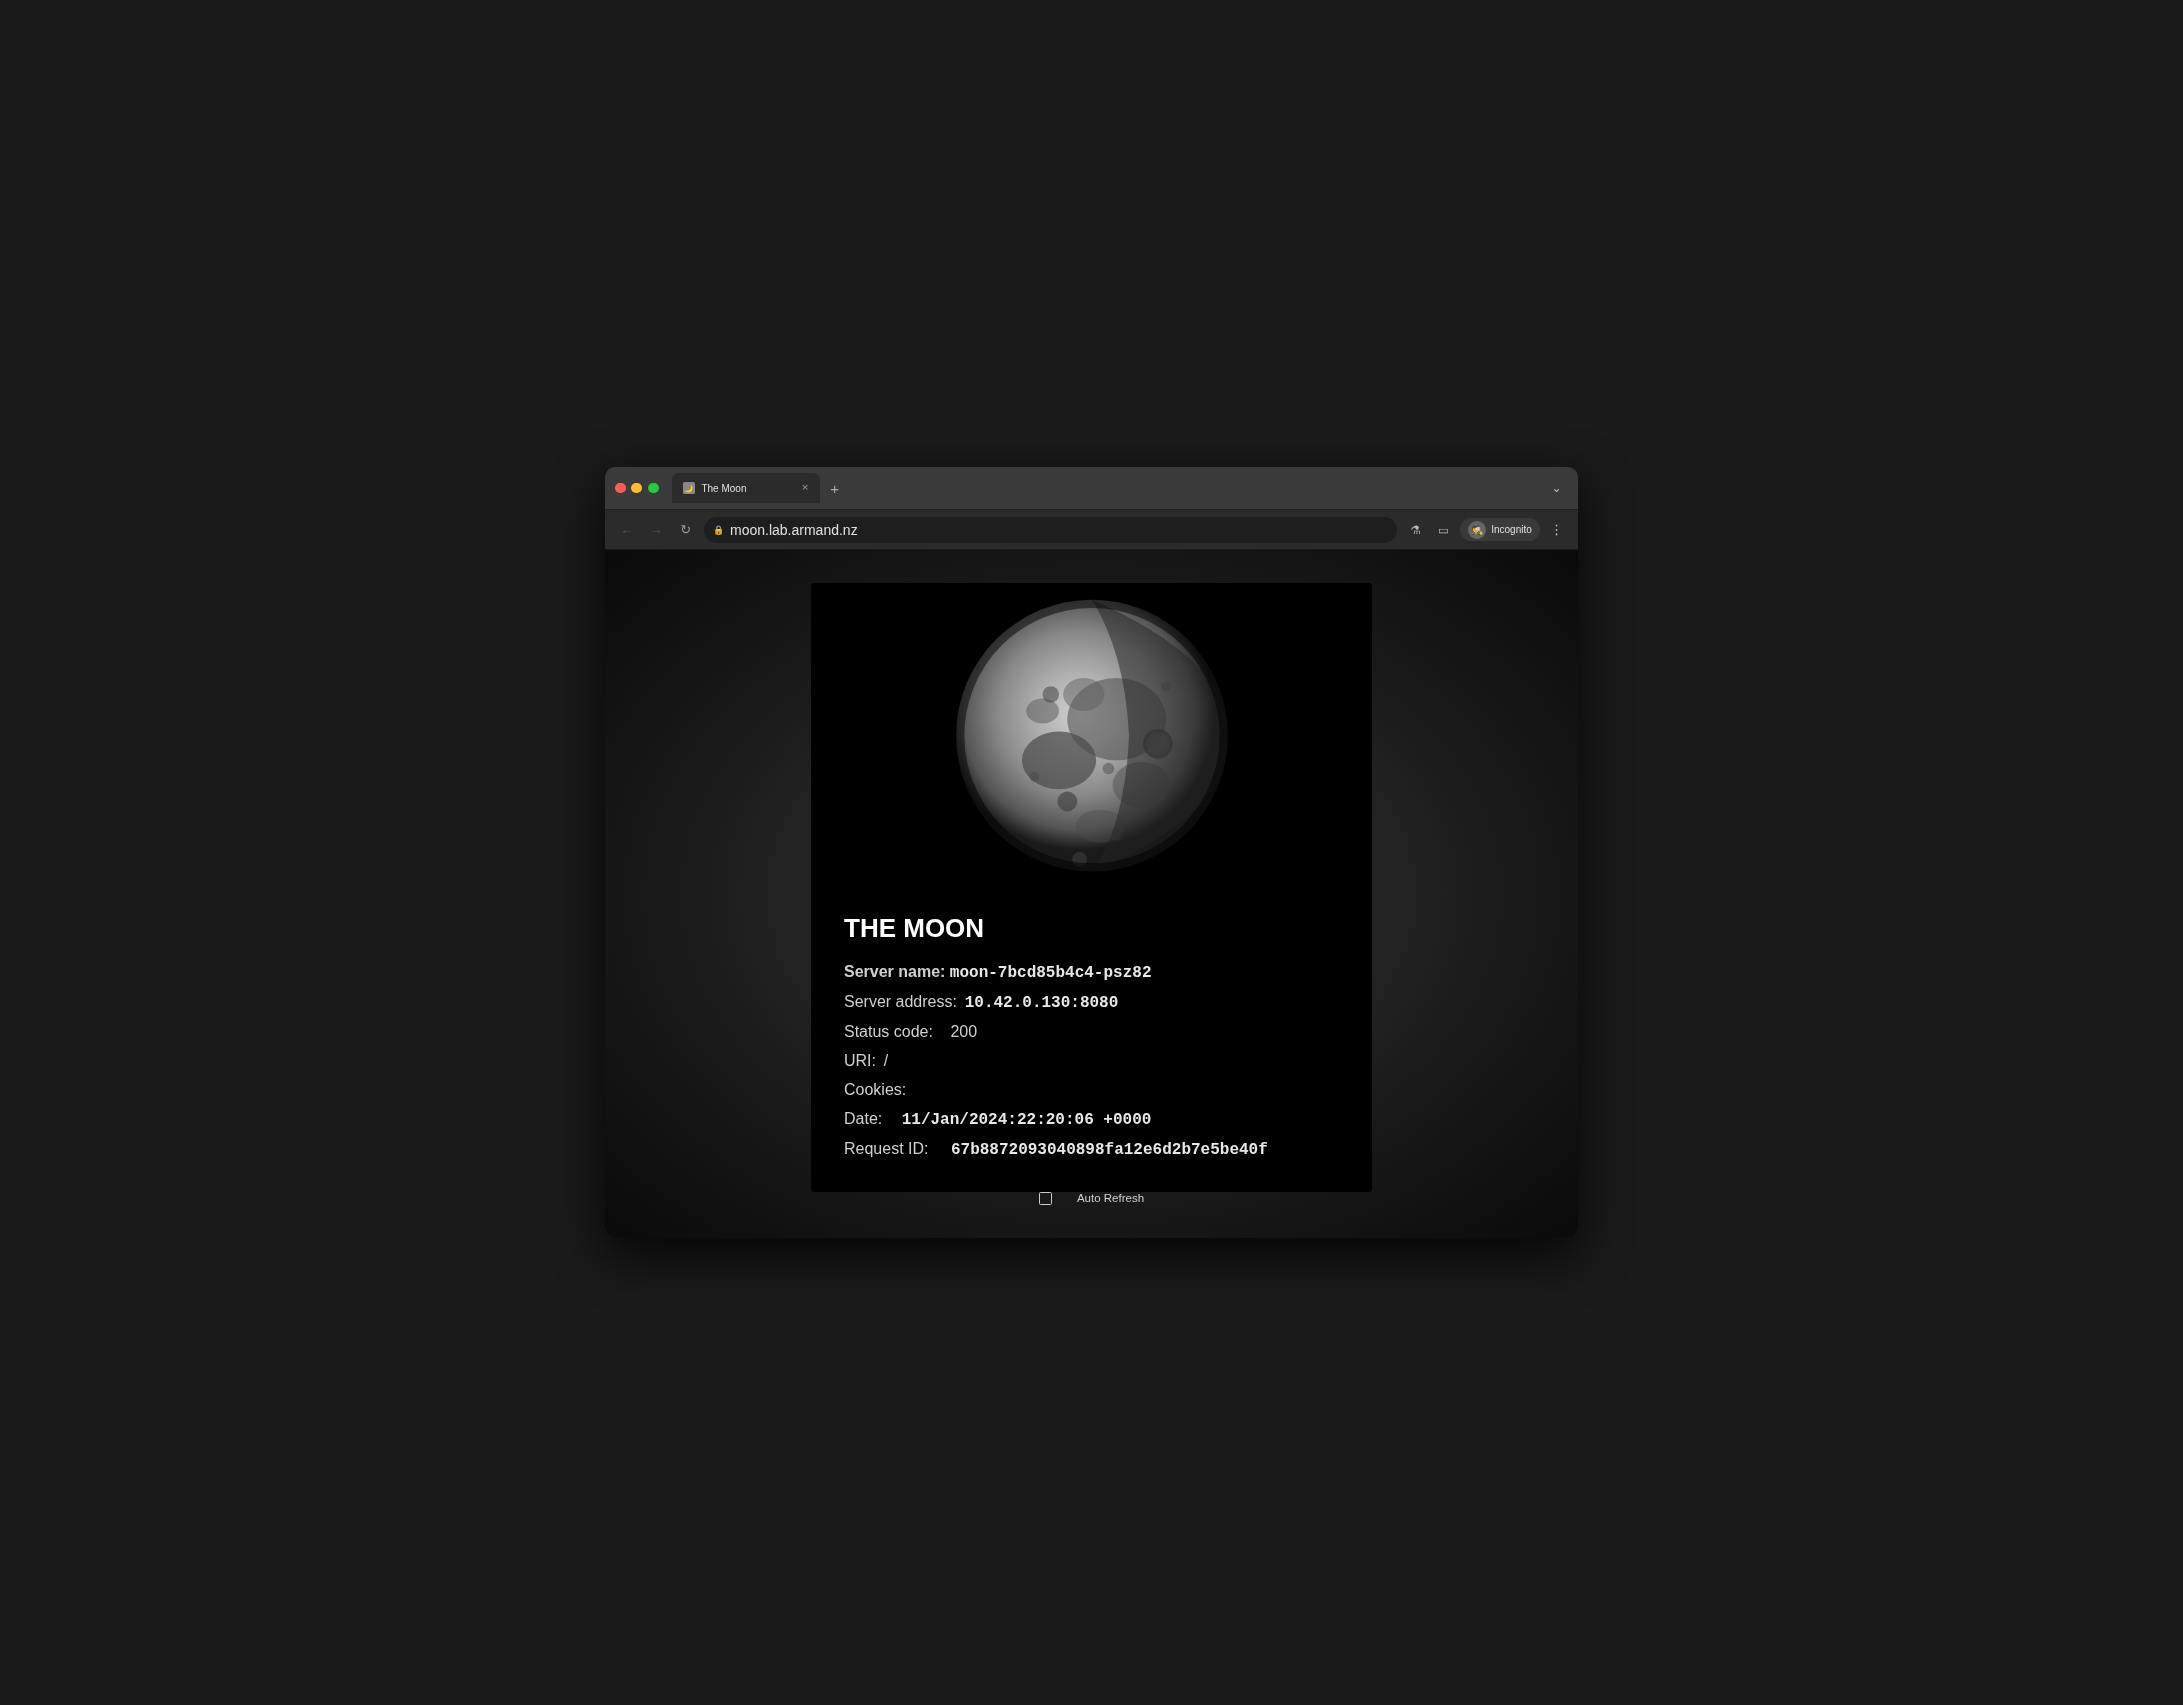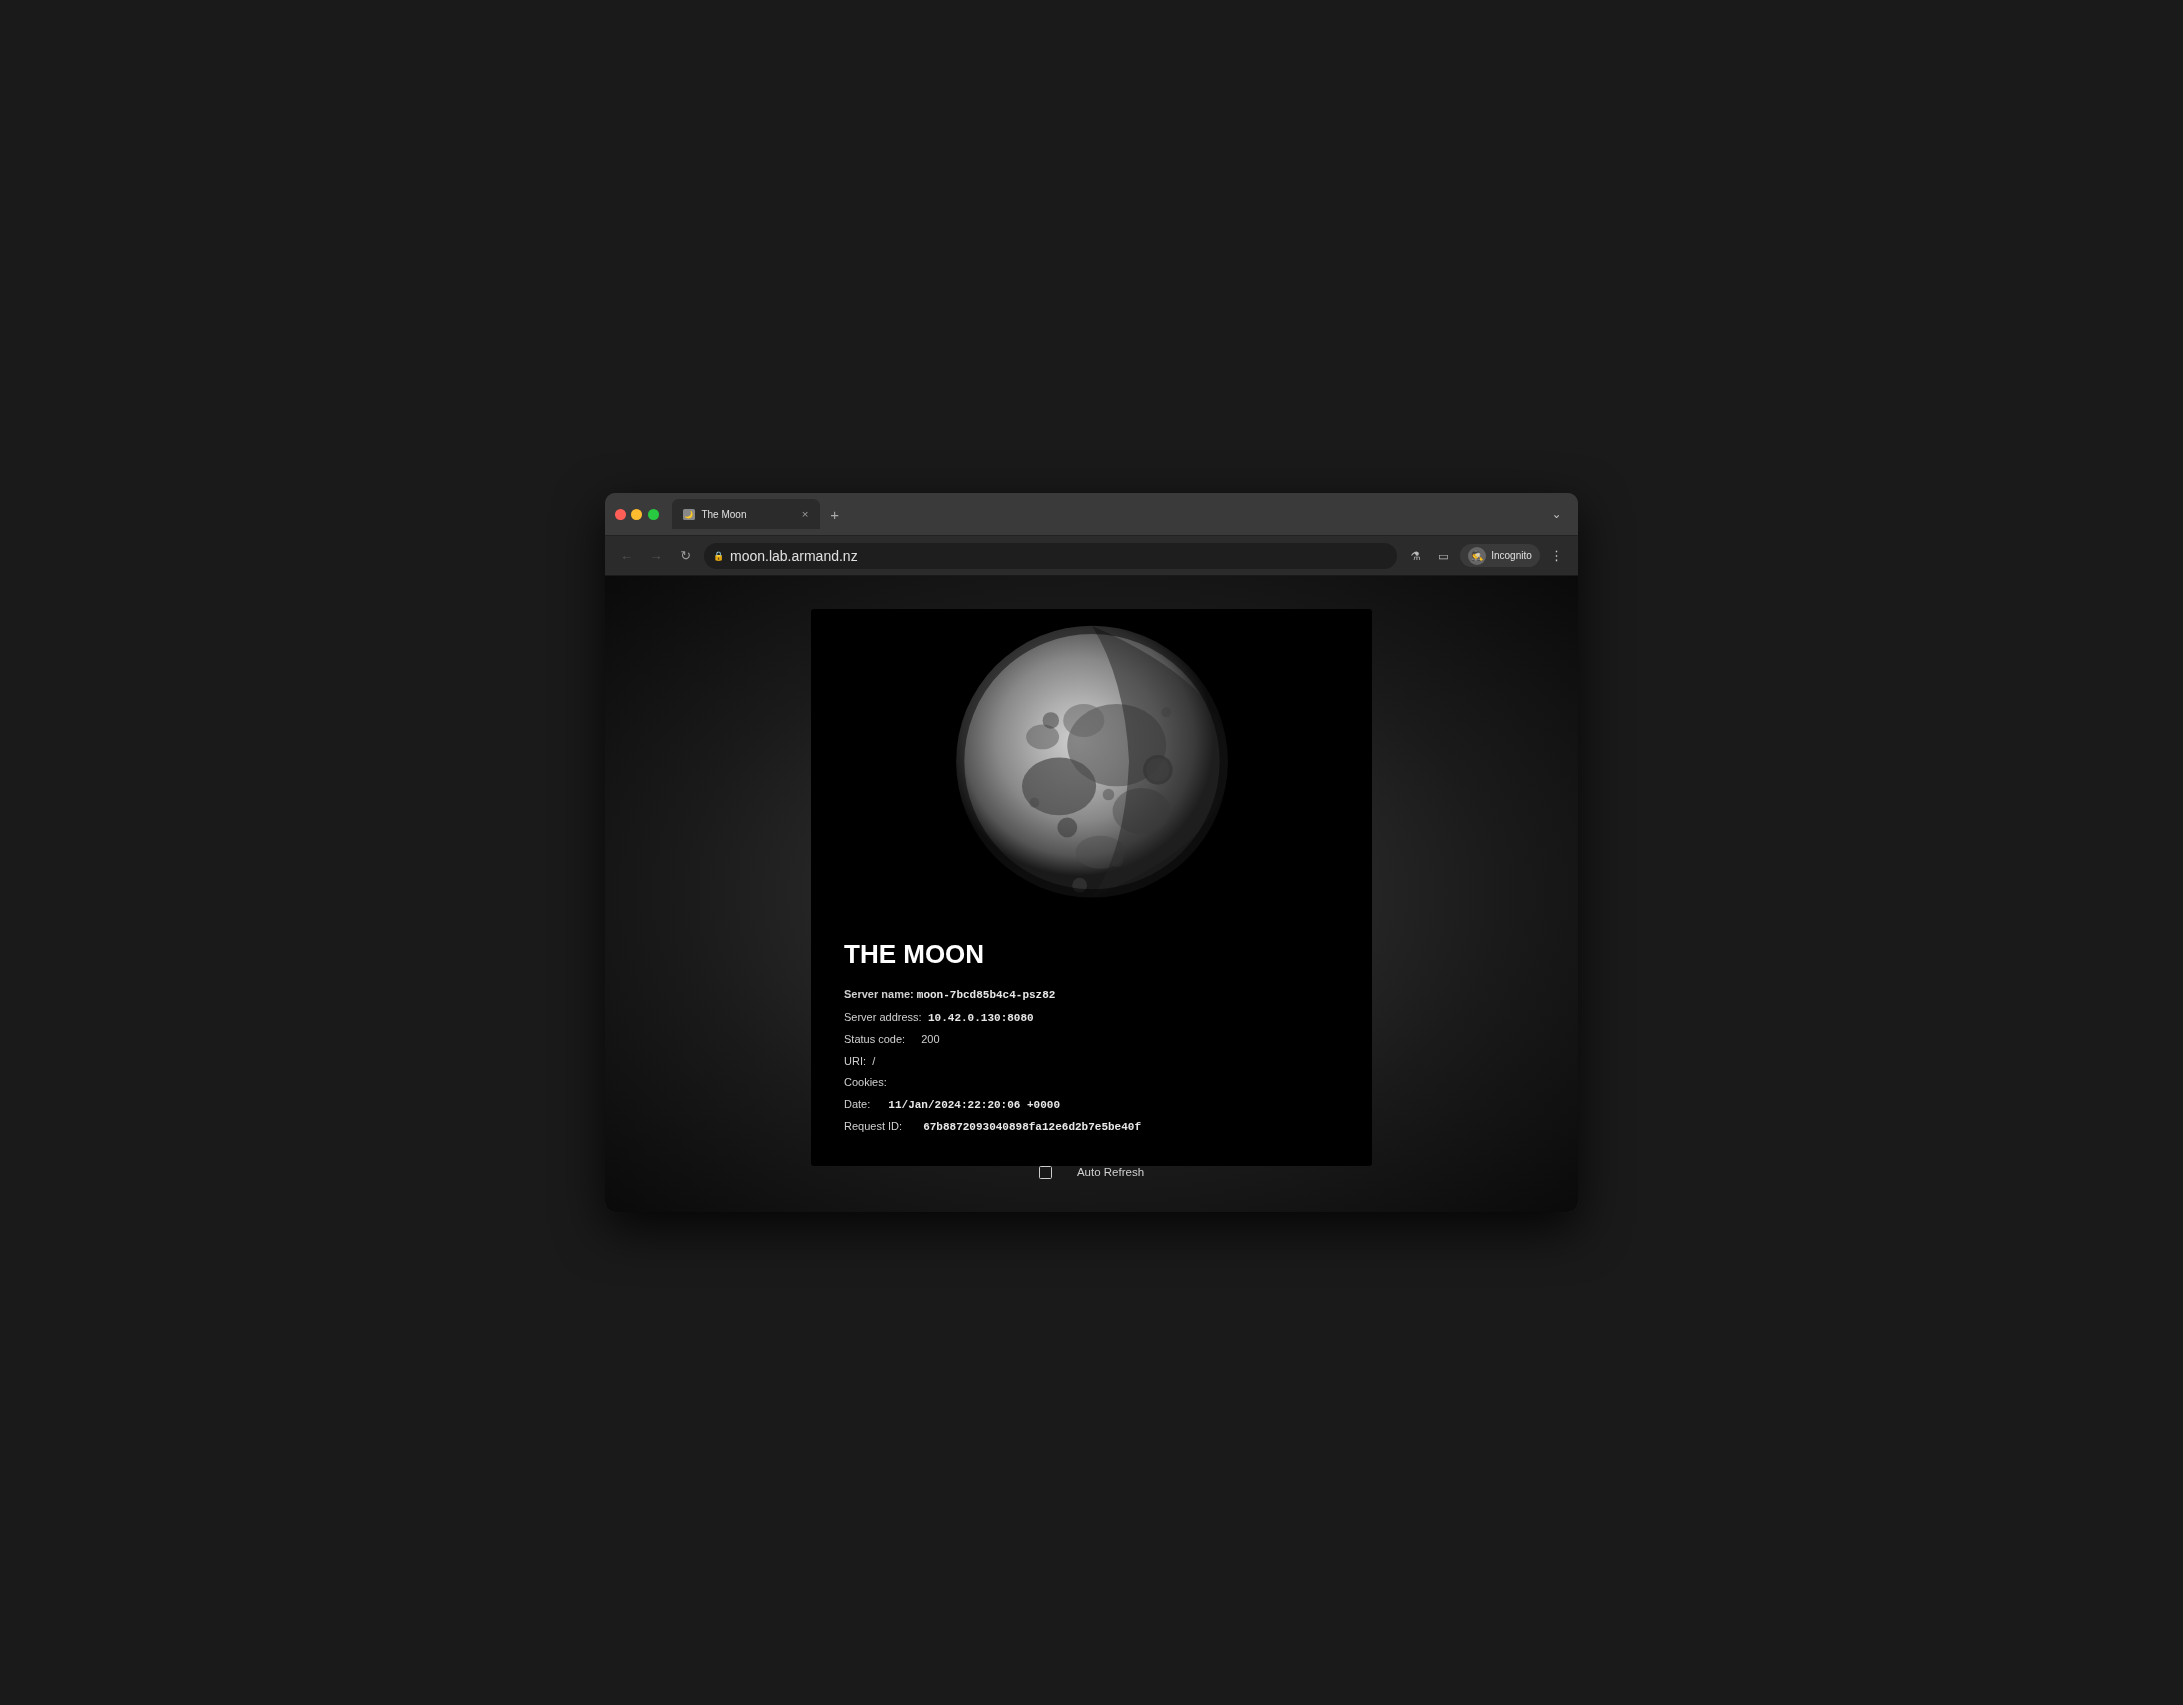--- a/index.html
+++ b/index.html
@@ -259,36 +259,35 @@
 
     .moon-title {
       font-size: 26px;
       font-weight: 700;
       color: #fff;
       margin-bottom: 16.5px;
       font-family: -apple-system, BlinkMacSystemFont, 'Helvetica Neue', sans-serif;
     }
 
     .info-line {
-      font-size: 11px;
+      font-size: 16px;
       color: #d0d0d0;
       margin-bottom: 5px;
       line-height: 1.5;
       font-family: -apple-system, BlinkMacSystemFont, 'Helvetica Neue', sans-serif;
     }
 
     .info-line .mono {
       font-family: 'Courier New', Courier, monospace;
       font-weight: 600;
       color: #e8e8e8;
     }
 
     .auto-refresh {
       display: flex;
-      align-items: center;
       justify-content: center;
       gap: 25px;
     }
 
     .auto-refresh-checkbox {
       width: 13px;
       height: 13px;
       border: 1.6px solid #ccc;
       background: transparent;
       border-radius: 1.6px;

